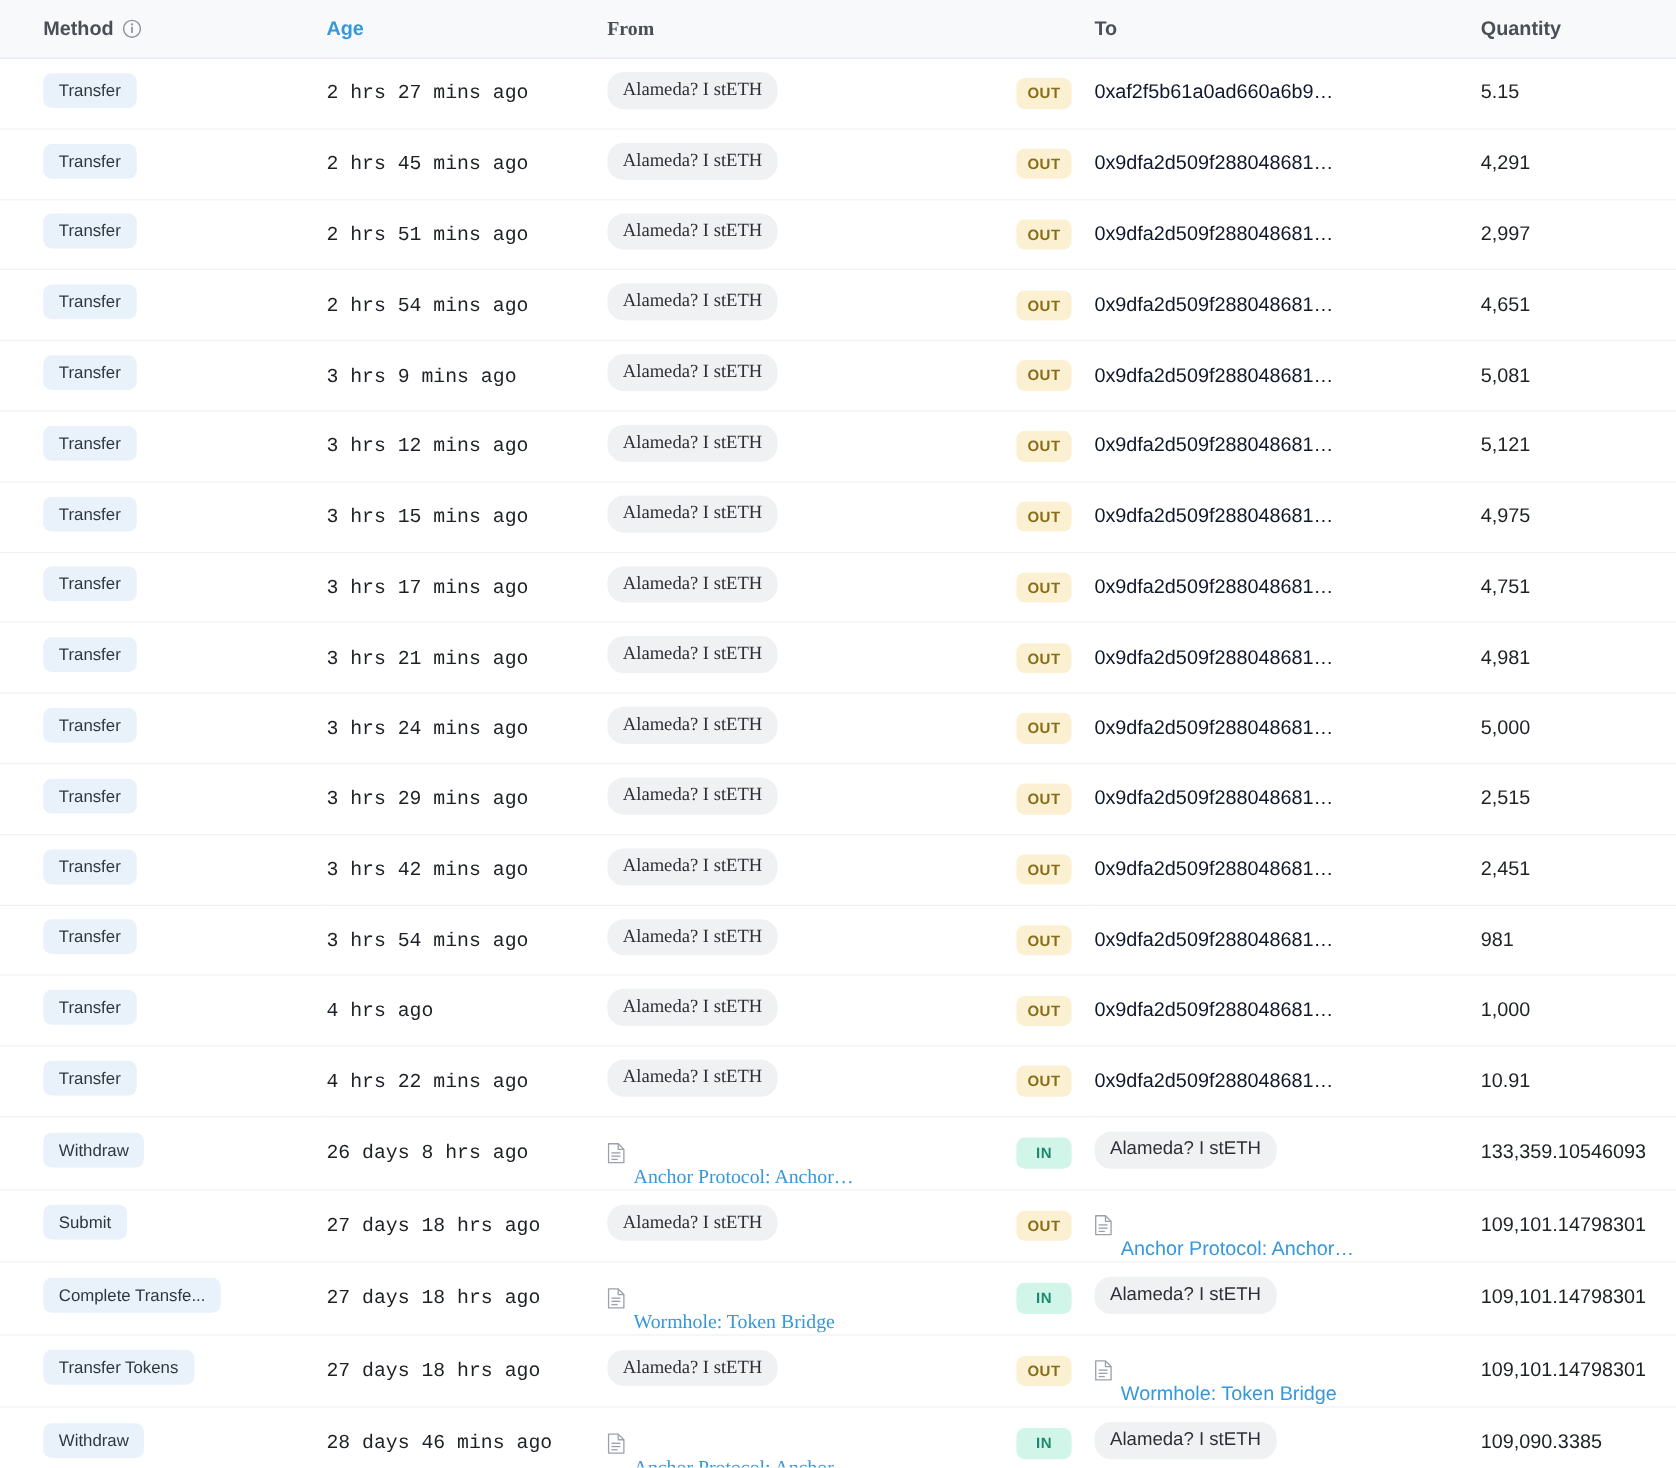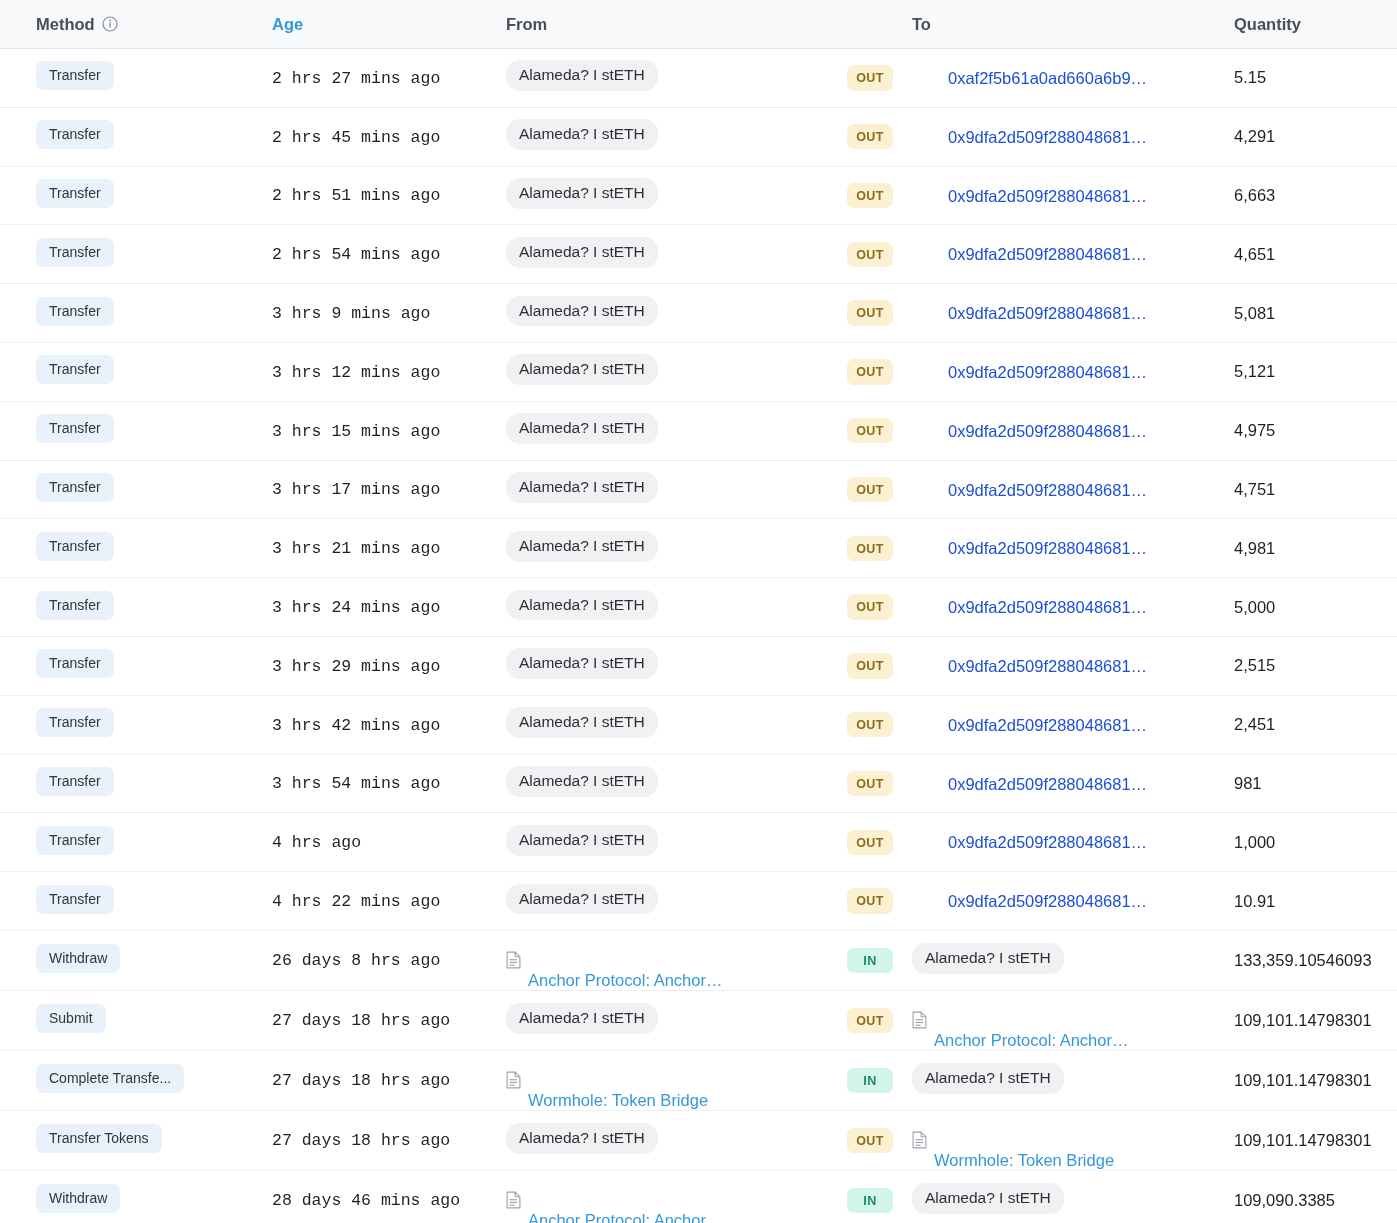--- a/index.html
+++ b/index.html
@@ -34,21 +34,21 @@
   .th-inner {
     display: flex;
     align-items: center;
     gap: 7px;
   }
   .th-age { color: #3498db; }
 
   
   .col-method   { width: 236px; padding-left: 36px !important; }
   .col-age      { width: 234px; }
-  .col-from     { width: 322px; }
+  .col-from     { width: 322px; font-family: Liberation Serif, serif; }
   .col-dir      { width: 84px; }
   .col-to       { width: 322px; }
   .col-qty      { width: 199px; }
 
   .txn-table tbody td {
     border-bottom: 1px solid #eef0f3;
     height: 57.8px;
     vertical-align: middle;
     padding: 0;
     font-size: 16.5px;
@@ -106,30 +106,29 @@
     overflow: hidden;
     white-space: nowrap;
   }
   .addr-link .lnk-txt {
     overflow: hidden;
     text-overflow: ellipsis;
     white-space: nowrap;
     margin-top: 40px;
   }
   .addr-plain-link {
-    color: #1d4ed8;
+    color: #0f172a;
     font-size: 16.5px;
     text-decoration: none;
     display: inline-block;
     max-width: 300px;
     overflow: hidden;
     text-overflow: ellipsis;
     white-space: nowrap;
     vertical-align: middle;
-    margin-left: 36px;
   }
   .doc-icon { flex: 0 0 auto; display: inline-block; width: 15px; height: 18px; }
 
   
   .dir-badge {
     display: inline-block;
     font-size: 12.5px;
     font-weight: bold;
     letter-spacing: .4px;
     border-radius: 7px;
@@ -195,21 +194,21 @@
         <td class="col-dir dir-cell"><span class="dir-badge dir-out">OUT</span></td>
         <td class="col-to"><a href="#" class="addr-plain-link">0x9dfa2d509f288048681…</a></td>
         <td class="col-qty"><span class="qty-text">4,291</span></td>
       </tr>
       <tr>
         <td class="col-method cell-pad-left"><span class="method-badge">Transfer</span></td>
         <td class="col-age"><span class="age-text">2 hrs 51 mins ago</span></td>
         <td class="col-from"><span class="addr-pill">Alameda? I stETH</span></td>
         <td class="col-dir dir-cell"><span class="dir-badge dir-out">OUT</span></td>
         <td class="col-to"><a href="#" class="addr-plain-link">0x9dfa2d509f288048681…</a></td>
-        <td class="col-qty"><span class="qty-text">6,663</span></td>
+        <td class="col-qty"><span class="qty-text">2,997</span></td>
       </tr>
       <tr>
         <td class="col-method cell-pad-left"><span class="method-badge">Transfer</span></td>
         <td class="col-age"><span class="age-text">2 hrs 54 mins ago</span></td>
         <td class="col-from"><span class="addr-pill">Alameda? I stETH</span></td>
         <td class="col-dir dir-cell"><span class="dir-badge dir-out">OUT</span></td>
         <td class="col-to"><a href="#" class="addr-plain-link">0x9dfa2d509f288048681…</a></td>
         <td class="col-qty"><span class="qty-text">4,651</span></td>
       </tr>
       <tr>

